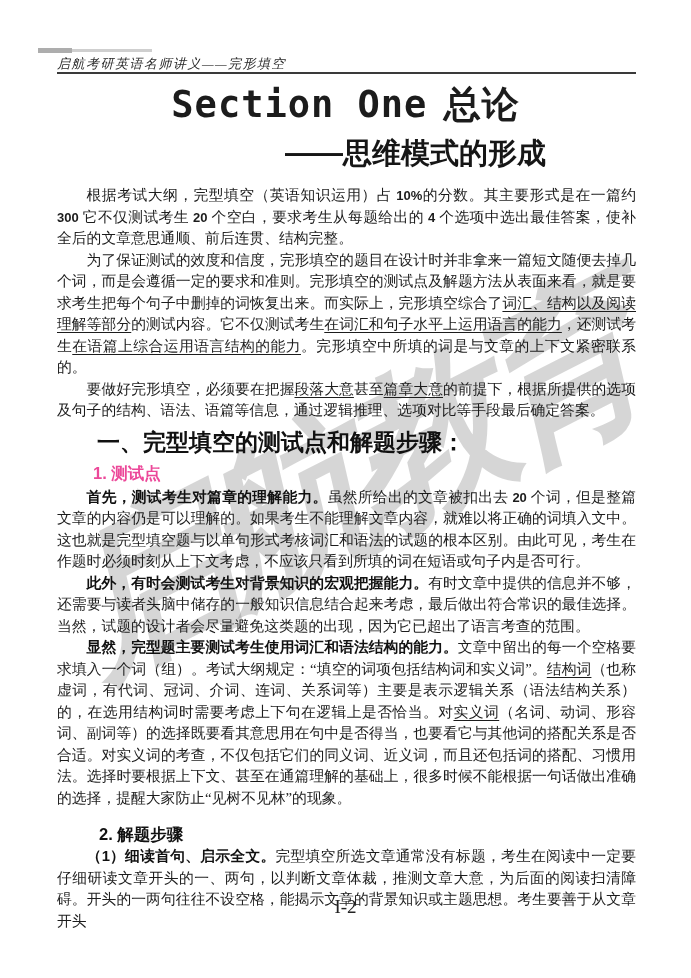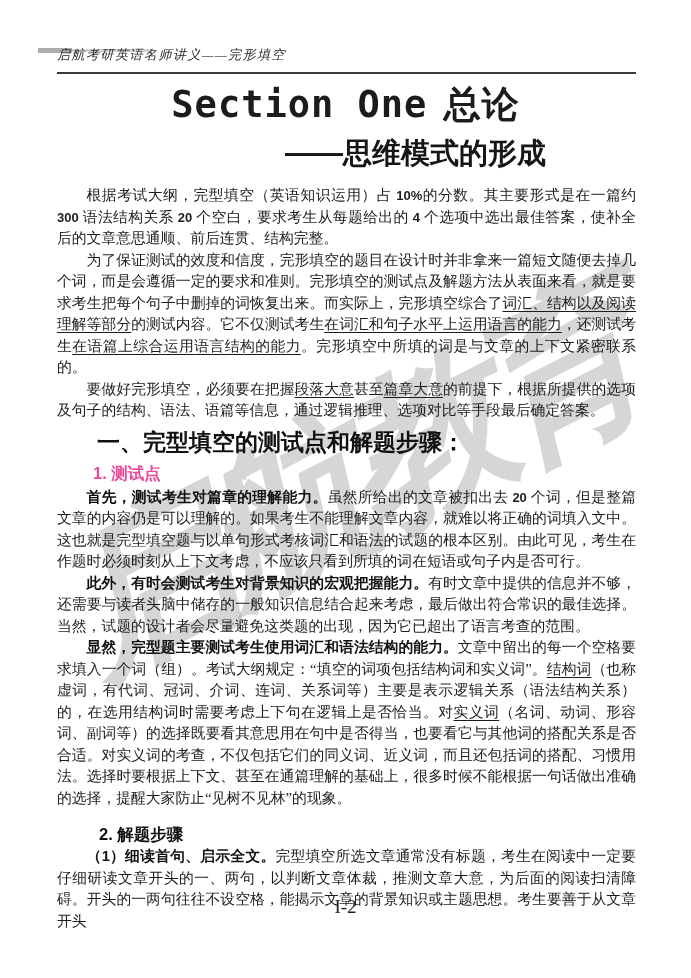--- a/index.html
+++ b/index.html
@@ -6,21 +6,21 @@
   html,body { background:#ffffff; }
   .page {
     position:relative; width:691px; height:978px; background:#ffffff;
     font-family:"Liberation Serif", serif; color:#1c1c1c; overflow:hidden;
   }
   .scan-artifact { position:absolute; left:38px; top:48px; width:34px; height:5px;
     background:#6a6a6a; opacity:.55; z-index:1; }
   .scan-artifact2 { position:absolute; left:72px; top:49px; width:80px; height:3px;
     background:#cfcfcf; z-index:1; }
   .header-text {
-    position:absolute; left:57px; top:46px; font-size:13px; font-style:italic;
+    position:absolute; left:57px; top:55px; font-size:13px; font-style:italic;
     color:#2a2a2a; letter-spacing:1.5px; z-index:1;
   }
   .header-rule {
     position:absolute; left:57px; top:72px; width:579px; height:0;
     border-top:2px solid #3a3a3a; z-index:1;
   }
   .page-title {
     position:absolute; left:0; top:80px; width:100%; text-align:center;
     font-size:37px; font-weight:bold; z-index:1; letter-spacing:1px;
   }
@@ -79,21 +79,21 @@
   <div class="header-rule"></div>
 
   <div class="page-title">
     <span class="title-en">Section One</span>
     <span class="title-cn">总论</span>
   </div>
 
   <div class="page-subtitle">——思维模式的形成</div>
 
   <main class="doc-body" id="doc-body">
-      <p class="blk-p"><span class="run-n">根据考试大纲，完型填空（英语知识运用）占 </span><span class="run-num">10%</span><span class="run-n">的分数。其主要形式是在一篇约 </span><span class="run-num">300</span><span class="run-n"> 语法结构关系 </span><span class="run-num">20</span><span class="run-n"> 个空白，要求考生从每题给出的 </span><span class="run-num">4</span><span class="run-n"> 个选项中选出最佳答案，使补全后的文章意思通顺、前后连贯、结构完整。</span></p>
+      <p class="blk-p"><span class="run-n">根据考试大纲，完型填空（英语知识运用）占 </span><span class="run-num">10%</span><span class="run-n">的分数。其主要形式是在一篇约 </span><span class="run-num">300</span><span class="run-n"> 它不仅测试考生 </span><span class="run-num">20</span><span class="run-n"> 个空白，要求考生从每题给出的 </span><span class="run-num">4</span><span class="run-n"> 个选项中选出最佳答案，使补全后的文章意思通顺、前后连贯、结构完整。</span></p>
       <p class="blk-p"><span class="run-n">为了保证测试的效度和信度，完形填空的题目在设计时并非拿来一篇短文随便去掉几个词，而是会遵循一定的要求和准则。完形填空的测试点及解题方法从表面来看，就是要求考生把每个句子中删掉的词恢复出来。而实际上，完形填空综合了</span><span class="run-u">词汇、结构以及阅读理解等部分</span><span class="run-n">的测试内容。它不仅测试考生</span><span class="run-u">在词汇和句子水平上运用语言的能力</span><span class="run-n">，还测试考生</span><span class="run-u">在语篇上综合运用语言结构的能力</span><span class="run-n">。完形填空中所填的词是与文章的上下文紧密联系的。</span></p>
       <p class="blk-p"><span class="run-n">要做好完形填空，必须要在把握</span><span class="run-u">段落大意</span><span class="run-n">甚至</span><span class="run-u">篇章大意</span><span class="run-n">的前提下，根据所提供的选项及句子的结构、语法、语篇等信息，通过逻辑推理、选项对比等手段最后确定答案。</span></p>
       <div class="blk-h1"><span class="run-n">一、完型填空的测试点和解题步骤：</span></div>
       <div class="blk-h2"><span class="run-n">1. 测试点</span></div>
       <p class="blk-p"><span class="run-b">首先，测试考生对篇章的理解能力。</span><span class="run-n">虽然所给出的文章被扣出去 </span><span class="run-num">20</span><span class="run-n"> 个词，但是整篇文章的内容仍是可以理解的。如果考生不能理解文章内容，就难以将正确的词填入文中。这也就是完型填空题与以单句形式考核词汇和语法的试题的根本区别。由此可见，考生在作题时必须时刻从上下文考虑，不应该只看到所填的词在短语或句子内是否可行。</span></p>
       <p class="blk-p"><span class="run-b">此外，有时会测试考生对背景知识的宏观把握能力。</span><span class="run-n">有时文章中提供的信息并不够，还需要与读者头脑中储存的一般知识信息结合起来考虑，最后做出符合常识的最佳选择。当然，试题的设计者会尽量避免这类题的出现，因为它已超出了语言考查的范围。</span></p>
       <p class="blk-p"><span class="run-b">显然，完型题主要测试考生使用词汇和语法结构的能力。</span><span class="run-n">文章中留出的每一个空格要求填入一个词（组）。考试大纲规定：“填空的词项包括结构词和实义词”。</span><span class="run-u">结构词</span><span class="run-n">（也称虚词，有代词、冠词、介词、连词、关系词等）主要是表示逻辑关系（语法结构关系）的，在选用结构词时需要考虑上下句在逻辑上是否恰当。对</span><span class="run-u">实义词</span><span class="run-n">（名词、动词、形容词、副词等）的选择既要看其意思用在句中是否得当，也要看它与其他词的搭配关系是否合适。对实义词的考查，不仅包括它们的同义词、近义词，而且还包括词的搭配、习惯用法。选择时要根据上下文、甚至在通篇理解的基础上，很多时候不能根据一句话做出准确的选择，提醒大家防止“见树不见林”的现象。</span></p>
       <div class="blk-h3"><span class="run-n">2. 解题步骤</span></div>
       <p class="blk-p"><span class="run-b">（1）细读首句、启示全文。</span><span class="run-n">完型填空所选文章通常没有标题，考生在阅读中一定要仔细研读文章开头的一、两句，以判断文章体裁，推测文章大意，为后面的阅读扫清障碍。开头的一两句往往不设空格，能揭示文章的背景知识或主题思想。考生要善于从文章开头</span></p>
     </main>

